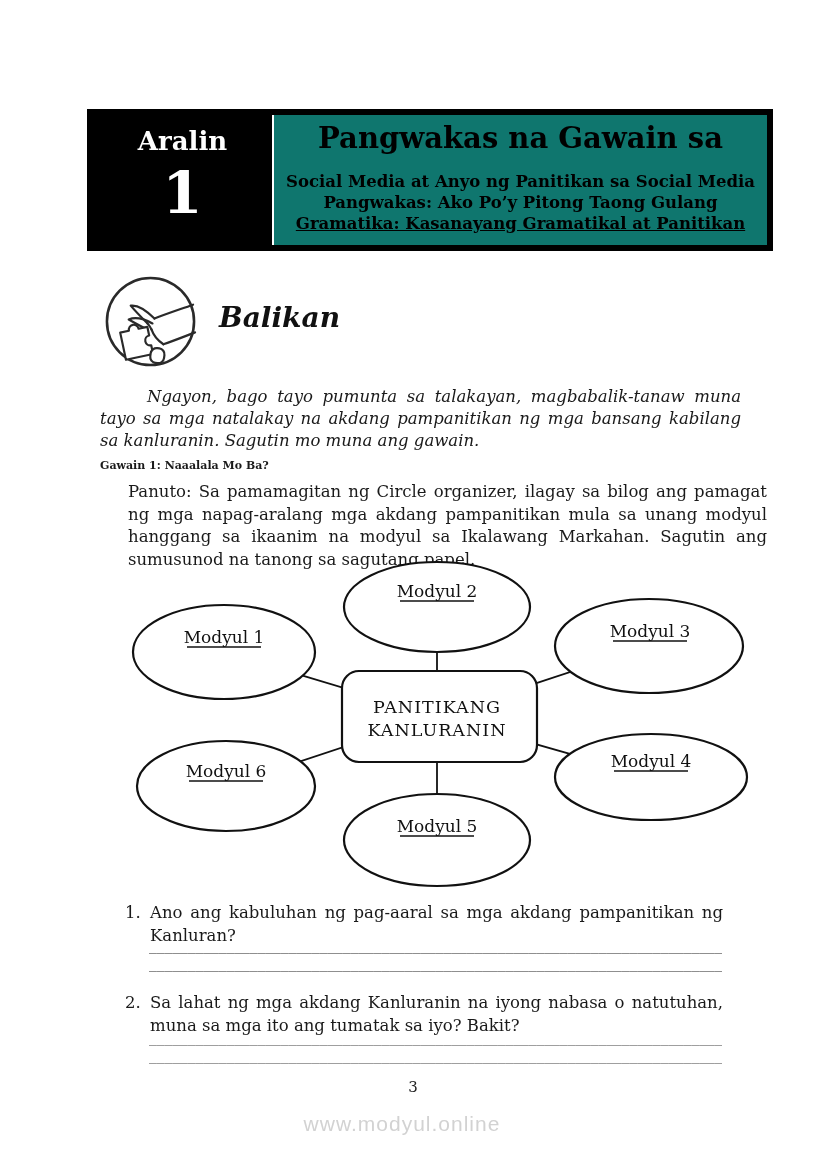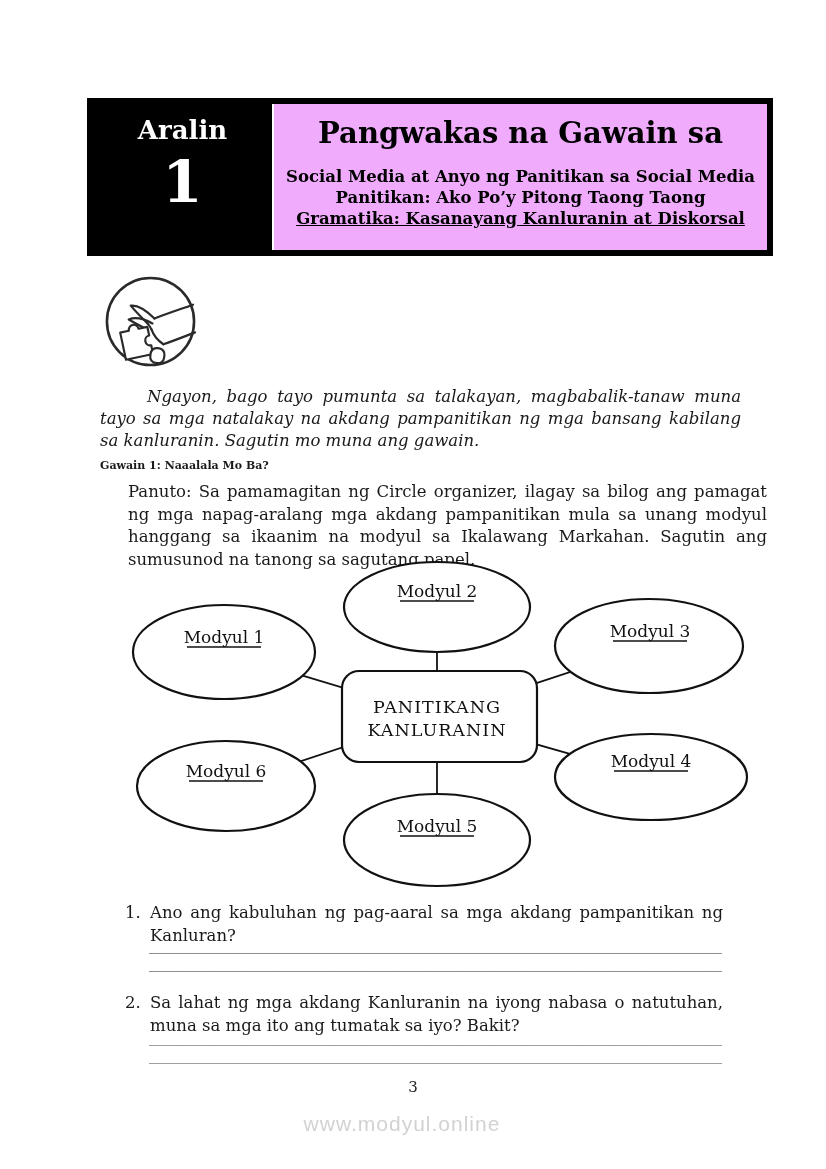--- a/index.html
+++ b/index.html
@@ -10,22 +10,22 @@
     height: 1169px;
     background: #ffffff;
     font-family: "DejaVu Serif", serif;
     color: #1a1a1a;
     overflow: hidden;
   }
 
   
   .header-box {
     position: absolute;
-    left: 87px; top: 98px;
-    width: 686px; height: 158px;
+    left: 87px; top: 109px;
+    width: 686px; height: 142px;
     border: 3px solid #000;
     background: #000;
     padding: 2px;
   }
   .header-inner {
     width: 100%; height: 100%;
     border: 1px solid #000;
     background: #fff;
     display: flex;
   }
@@ -33,23 +33,23 @@
     width: 181px;
     background: #000;
     color: #fff;
     text-align: center;
     border-right: 2px solid #fff;
   }
   .lesson-label { font-size: 26px; font-weight: bold; margin-top: 11px; }
   .lesson-number { font-size: 58px; font-weight: bold; line-height: 62px; margin-top: 6px; }
   .title-cell {
     flex: 1;
-    background: #f0abfc;
+    background: #0f766e;
     text-align: center;
-    padding-top: 11px;
+    padding-top: 5px;
   }
   .doc-title { font-size: 29px; font-weight: bold; line-height: 36px; color: #000; }
   .doc-subtitles { margin-top: 15px; }
   .doc-subtitle { font-size: 16.5px; font-weight: bold; line-height: 21px; color: #000; }
   .doc-subtitle.underlined { text-decoration: underline; }
 
   
   .balikan-icon { position: absolute; left: 101px; top: 272px; width: 99px; height: 99px; }
   .balikan-title {
     position: absolute; left: 219px; top: 301px;
@@ -121,22 +121,22 @@
       <div class="lesson-cell">
         <div class="lesson-label">Aralin</div>
         <div class="lesson-number">1</div>
       </div>
       <div class="title-cell">
         <div class="doc-title">
           <div>Pangwakas na Gawain sa</div>
         </div>
         <div class="doc-subtitles">
           <div class="doc-subtitle">Social Media at Anyo ng Panitikan sa Social Media</div>
-          <div class="doc-subtitle">Panitikan: Ako Po’y Pitong Taong Taong</div>
-          <div class="doc-subtitle underlined">Gramatika: Kasanayang Kanluranin at Diskorsal</div>
+          <div class="doc-subtitle">Pangwakas: Ako Po’y Pitong Taong Gulang</div>
+          <div class="doc-subtitle underlined">Gramatika: Kasanayang Gramatikal at Panitikan</div>
         </div>
       </div>
     </div>
   </div>
 
   <div class="balikan-icon">
     <svg width="99" height="99" viewBox="0 0 100 100" fill="none" stroke="#2a2a2a" stroke-width="2.2" stroke-linecap="round" stroke-linejoin="round">
       <circle cx="50" cy="50" r="44" stroke-width="2.6"></circle>
 
       <path d="M93,33 C 76,39 64,43 54,47"></path>
@@ -147,20 +147,21 @@
       <path d="M63,73 C 57,69 53,64 51,58"></path>
       <path d="M47,52 C 49,54 50,56 51,58"></path>
 
       <g transform="rotate(-12 36 72)">
         <path d="M 22,58 h 9 a5,5 0 1 1 10,0 h 9 v 9 a5,5 0 1 0 0,10 v 9 h -28 z" fill="#ffffff"></path>
       </g>
 
       <rect x="50" y="77" width="14" height="15" rx="6" transform="rotate(8 57 84)" fill="#ffffff"></rect>
     </svg>
   </div>
+  <div class="balikan-title">Balikan</div>
 
   <div class="intro-paragraph">Ngayon, bago tayo pumunta sa talakayan, magbabalik-tanaw muna tayo sa mga natalakay na akdang pampanitikan ng mga bansang kabilang sa kanluranin. Sagutin mo muna ang gawain.</div>
 
   <div class="activity-heading">Gawain 1: Naaalala Mo Ba?</div>
   <div class="activity-instructions">Panuto: Sa pamamagitan ng Circle organizer, ilagay sa bilog ang pamagat ng mga napag-aralang mga akdang pampanitikan mula sa unang modyul hanggang sa ikaanim na modyul sa Ikalawang Markahan. Sagutin ang sumusunod na tanong sa sagutang papel.</div>
 
   <div class="diagram">
     <svg width="826" height="340" viewBox="0 0 826 340">
 
       <g stroke="#111" stroke-width="1.8">

